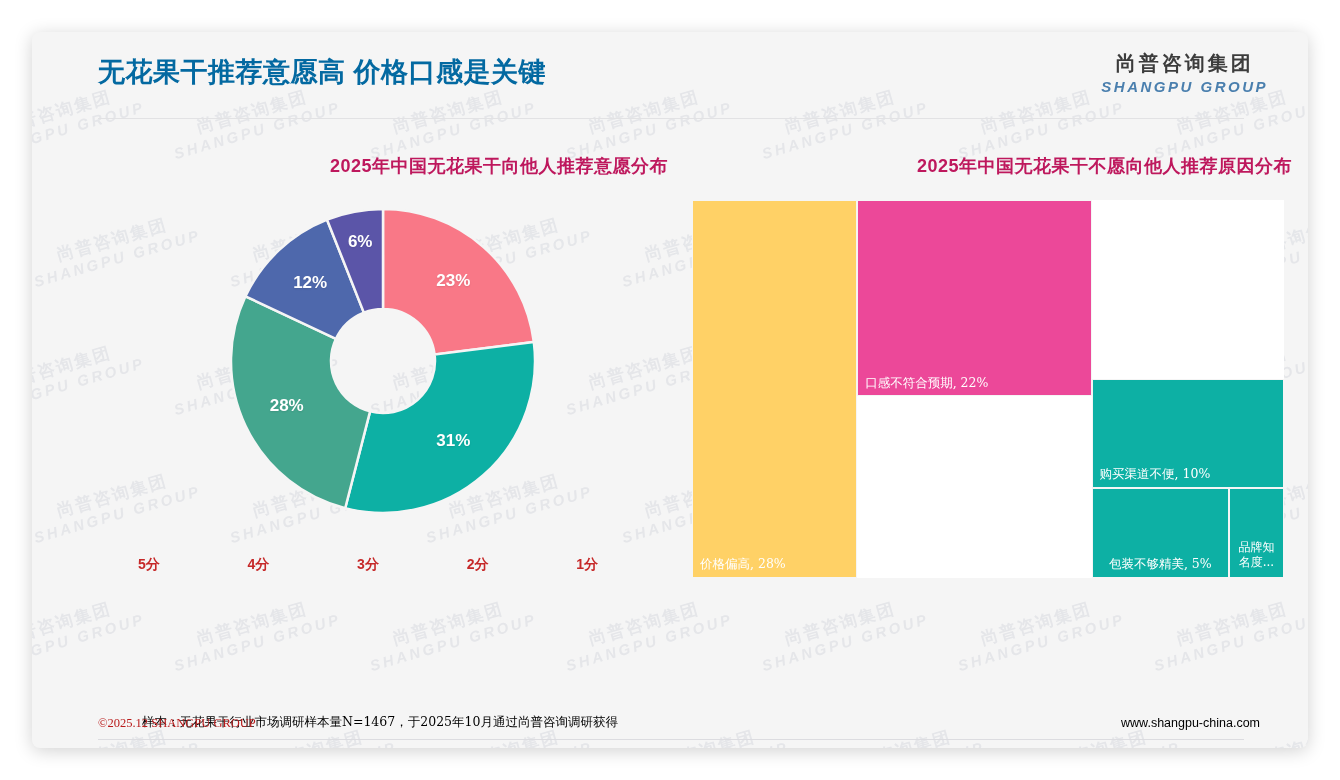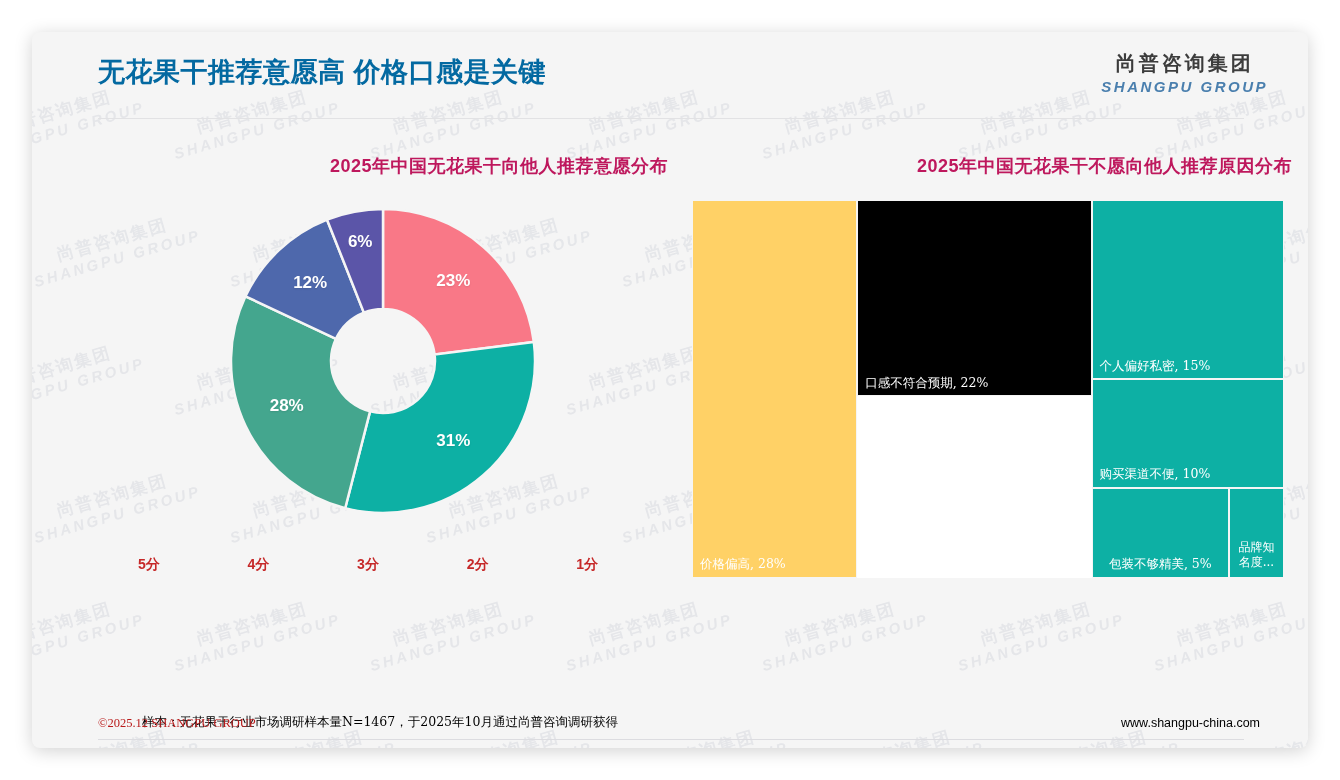--- a/index.html
+++ b/index.html
@@ -345,25 +345,22 @@
         <div class="score">1分</div>
       </div>
   </div>
 
   <div class="panel" id="panel-right">
     <div class="chart-title">2025年中国无花果干不愿向他人推荐原因分布</div>
     <div id="treemap">
         <div class="tm-cell" style="left: 0px; top: 0px; width: 165.168px; height: 378px; background: rgb(255, 209, 102);">
           <div class="tm-label">价格偏高, 28%</div>
         </div>
-        <div class="tm-cell" style="left: 165.168px; top: 0px; width: 234.432px; height: 196.182px; background: #000000; text-align: right;">
+        <div class="tm-cell" style="left: 165.168px; top: 0px; width: 234.432px; height: 196.182px; background: #ec4899; text-align: right;">
           <div class="tm-label">口感不符合预期, 22%</div>
-        </div>
-        <div class="tm-cell" style="left: 399.6px; top: 0px; width: 192.4px; height: 179.172px; background: rgb(13, 176, 164);">
-          <div class="tm-label">个人偏好私密, 15%</div>
         </div>
         <div class="tm-cell" style="left: 399.6px; top: 179.172px; width: 192.4px; height: 108.486px; background: rgb(13, 176, 164);">
           <div class="tm-label">购买渠道不便, 10%</div>
         </div>
         <div class="tm-cell" style="left: 399.6px; top: 287.658px; width: 137.344px; height: 90.342px; background: rgb(13, 176, 164);">
           <div class="tm-label center">包装不够精美, 5%</div>
         </div>
         <div class="tm-cell" style="left: 536.944px; top: 287.658px; width: 55.056px; height: 90.342px; background: rgb(13, 176, 164);">
           <div class="tm-label center tiny" style="bottom: 6px; line-height: 1.3;">品牌知名度...</div>
         </div>

